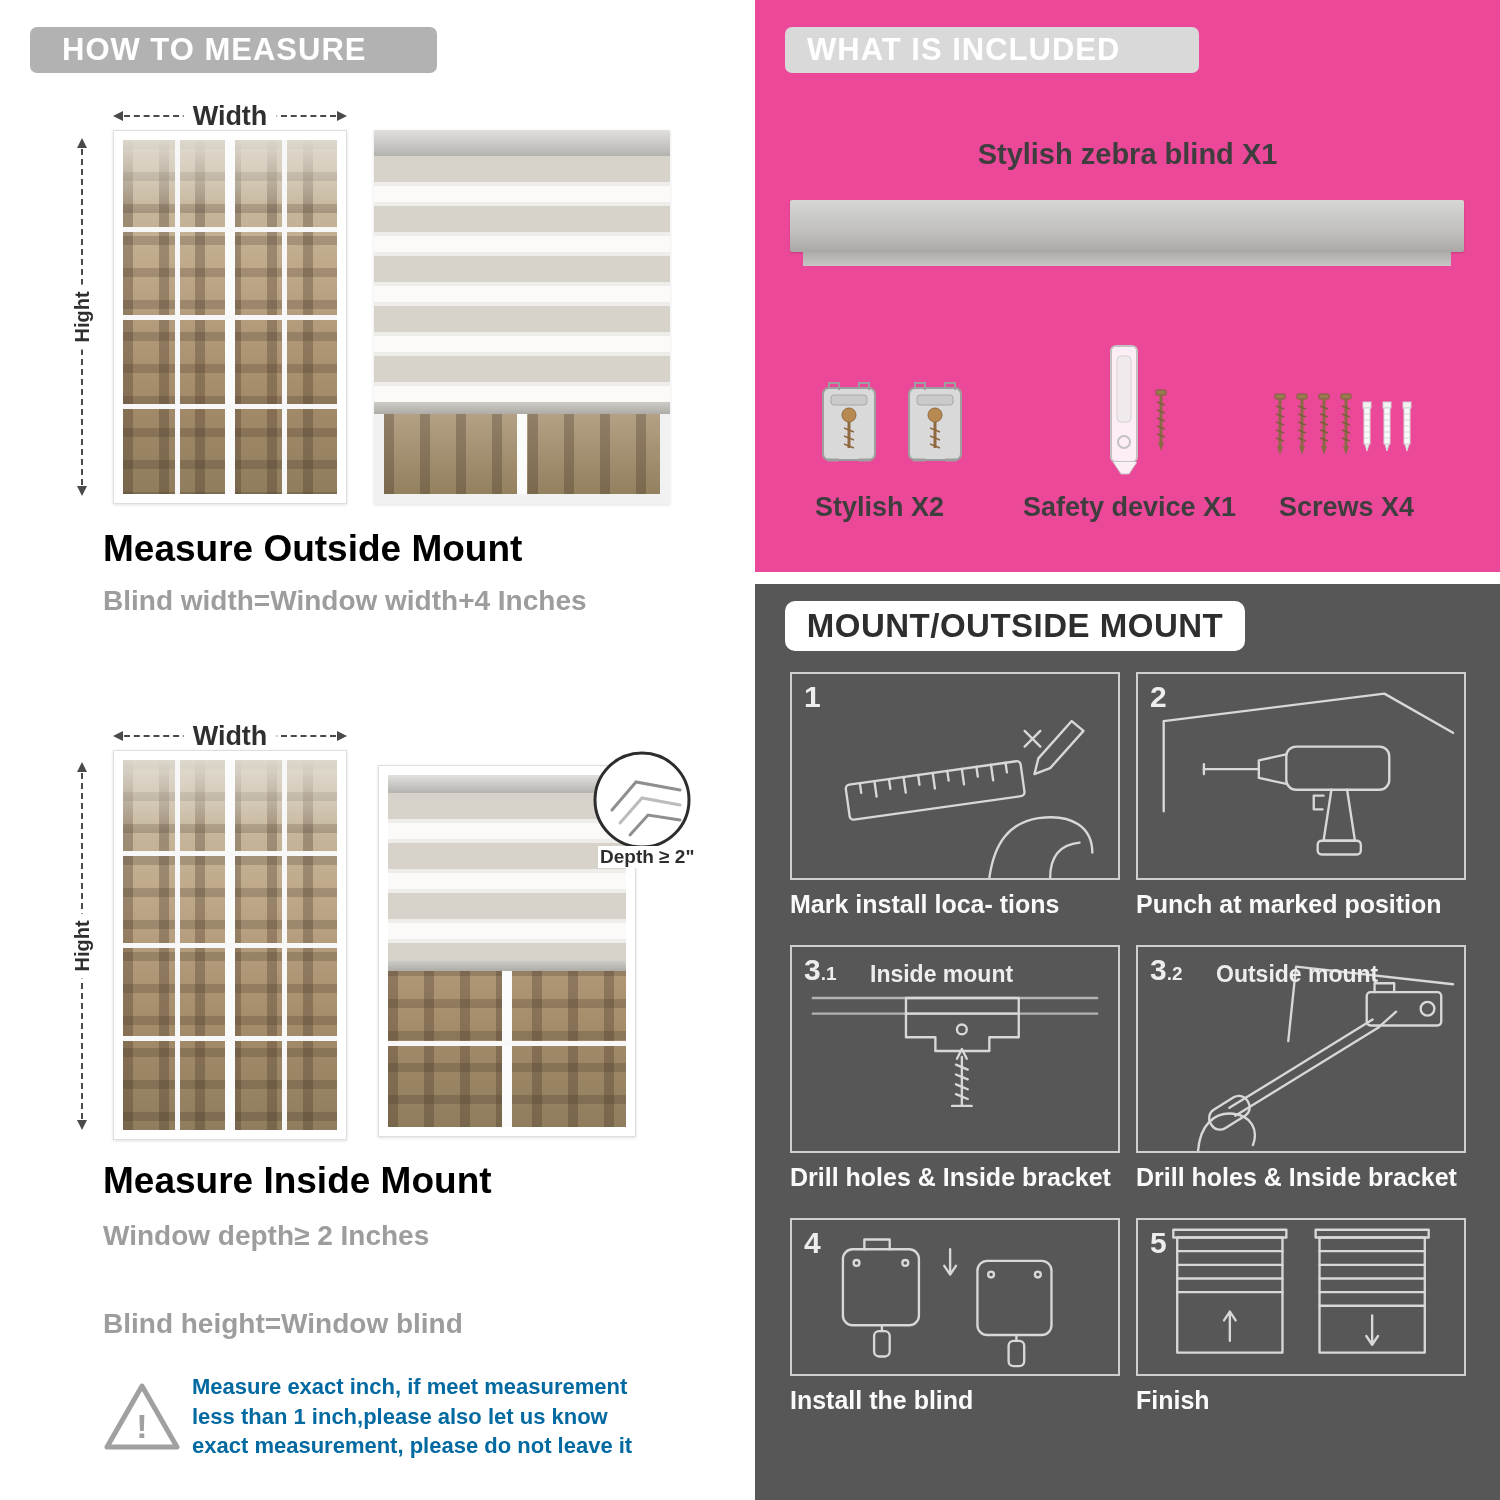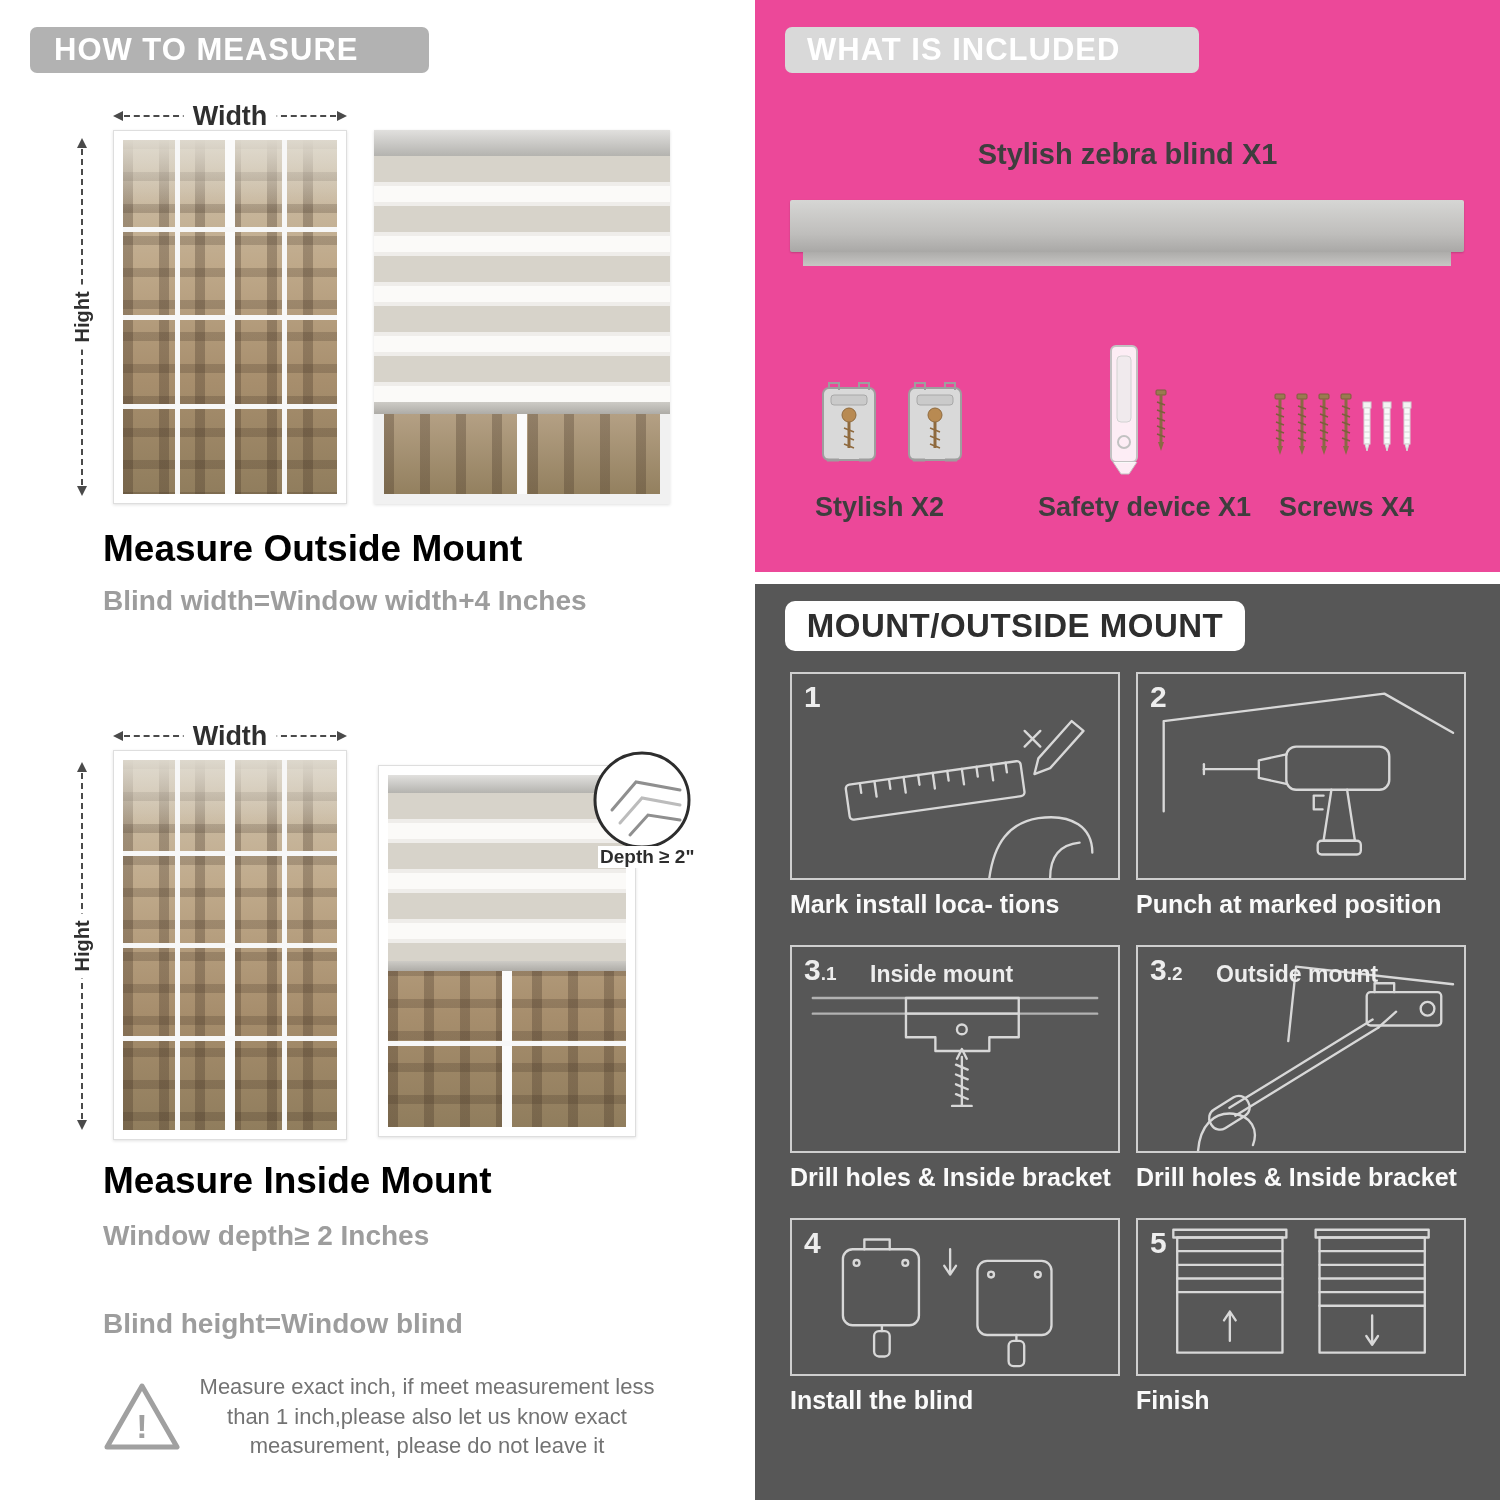--- a/index.html
+++ b/index.html
@@ -1,21 +1,21 @@
 <!DOCTYPE html>
 <html><head>
 <meta charset="utf-8">
 <style>
   html,body{margin:0;padding:0;}
   body{font-family:"Liberation Sans",sans-serif;background:#fff;}
   .canvas{position:relative;width:1500px;height:1500px;background:#fff;overflow:hidden;}
 
   
   .badge{position:absolute;display:flex;align-items:center;border-radius:7px;font-weight:700;letter-spacing:1px;}
-  .badge-left{left:30px;top:27px;width:375px;height:46px;background:#b2b2b2;color:#fff;font-size:31px;padding-left:24px;}
+  .badge-left{left:30px;top:27px;width:375px;height:46px;background:#b2b2b2;color:#fff;font-size:31px;padding-left:32px;}
   .section-title{position:absolute;font-size:37px;font-weight:700;color:#000000;white-space:nowrap;}
   .rule-line{position:absolute;font-size:28px;font-weight:700;color:#9d9d9d;white-space:nowrap;}
 
   
   .h-arrow{position:absolute;height:20px;}
   .h-arrow .dashline{position:absolute;top:9px;left:11px;right:11px;border-top:2px dashed #4a4a4a;}
   .h-arrow .ah{position:absolute;top:50%;transform:translateY(-50%);width:0;height:0;border-top:5px solid transparent;border-bottom:5px solid transparent;}
   .h-arrow .ah.l{left:0;border-right:10px solid #4a4a4a;}
   .h-arrow .ah.r{right:0;border-left:10px solid #4a4a4a;}
   .h-arrow .alabel{position:absolute;top:50%;left:50%;transform:translate(-50%,-50%);background:#fff;padding:0 9px;font-size:27px;font-weight:700;color:#2f2f2f;white-space:nowrap;}
@@ -45,21 +45,21 @@
   .under{position:relative;box-sizing:border-box;border:10px solid #f1f1f1;border-top:0;background:
     repeating-linear-gradient(90deg, rgba(66,50,36,.30) 0 10px, rgba(0,0,0,0) 10px 36px),
     linear-gradient(180deg,#b4a084,#93805f);}
   .blind-in-win{position:absolute;left:0;top:0;right:0;}
 
   
   .depth-svg{position:absolute;}
   .depth-label{position:absolute;font-size:19px;font-weight:700;color:#2d2d2d;background:#fff;padding:0 2px;white-space:nowrap;}
 
   
-  .warn-text{position:absolute;font-size:22px;font-weight:400;color:#737373;line-height:1.35;width:470px;text-align:center;}
+  .warn-text{position:absolute;font-size:22px;font-weight:700;color:#0369a1;line-height:1.35;width:470px;}
 
   
   .right-top{position:absolute;left:755px;top:0;width:745px;height:572px;background:#ec4899;}
   .right-bottom{position:absolute;left:755px;top:584px;width:745px;height:916px;background:#575757;}
   .badge-included{left:30px;top:27px;width:392px;height:46px;background:#d9d9d9;color:#fff;font-size:31px;padding-left:22px;position:absolute;}
   .product-label{position:absolute;left:0;top:138px;width:100%;text-align:center;font-size:29px;font-weight:700;color:#3e3e3e;}
   .headrail{position:absolute;left:35px;top:200px;width:674px;height:52px;background:linear-gradient(180deg,#d6d6d4,#bfbebc 65%,#a9a8a6);border-radius:2px;box-shadow:0 1px 2px rgba(0,0,0,.18);}
   .headrail::after{content:'';position:absolute;left:13px;right:13px;bottom:-14px;height:14px;background:linear-gradient(180deg,#adacaa,#c7c6c4);}
   .item-icon{position:absolute;}
   .item-label{position:absolute;top:492px;font-size:27px;font-weight:700;color:#3e3e3e;white-space:nowrap;}
@@ -197,21 +197,21 @@
       <rect x="14" y="14" width="14" height="66" rx="4" fill="rgba(232,232,232,.6)" stroke="#d2d2d2"></rect>
       <circle cx="21" cy="100" r="6" fill="none" stroke="#c2c2c2" stroke-width="2"></circle>
       <path d="M10,120 l8,12 h8 l8,-12" fill="rgba(255,255,255,.9)" stroke="#c2c2c2"></path>
     </svg>
     <svg class="item-icon" style="left:398px;top:388px;" width="16" height="66" viewBox="0 0 16 66">
       <rect x="3" y="2" width="10" height="5" rx="1" fill="#9a7a50" stroke="#7c5f3c"></rect>
       <line x1="8" y1="7" x2="8" y2="54" stroke="#8a6a44" stroke-width="3"></line>
       <path d="M4,14 l8,3 M4,22 l8,3 M4,30 l8,3 M4,38 l8,3 M4,46 l8,3" stroke="#7c5f3c" stroke-width="1.6" fill="none"></path>
       <path d="M5,54 L8,63 L11,54 z" fill="#8a6a44"></path>
     </svg>
-    <div class="item-label" style="left:283px;">Safety device X1</div>
+    <div class="item-label" style="left:268px;">Safety device X1</div>
 
     <div class="screw-row" style="left:517px;top:392px;">
       <svg width="16" height="66" viewBox="0 0 16 66">
           <rect x="3" y="2" width="10" height="5" rx="1" fill="#9a7a50" stroke="#7c5f3c"></rect>
           <line x1="8" y1="7" x2="8" y2="54" stroke="#8a6a44" stroke-width="3"></line>
           <path d="M4,14 l8,3 M4,22 l8,3 M4,30 l8,3 M4,38 l8,3 M4,46 l8,3" stroke="#7c5f3c" stroke-width="1.6" fill="none"></path>
           <path d="M5,54 L8,63 L11,54 z" fill="#8a6a44"></path>
         </svg>
       <svg width="16" height="66" viewBox="0 0 16 66">
           <rect x="3" y="2" width="10" height="5" rx="1" fill="#9a7a50" stroke="#7c5f3c"></rect>

